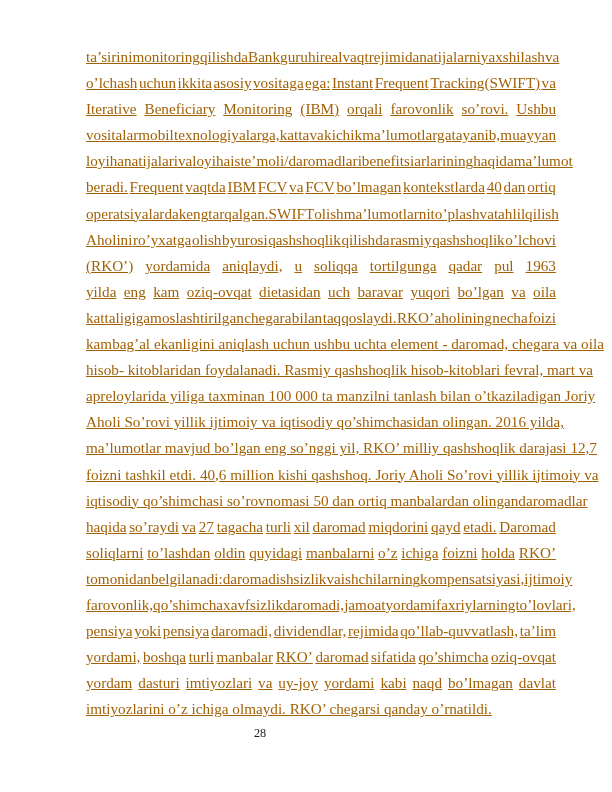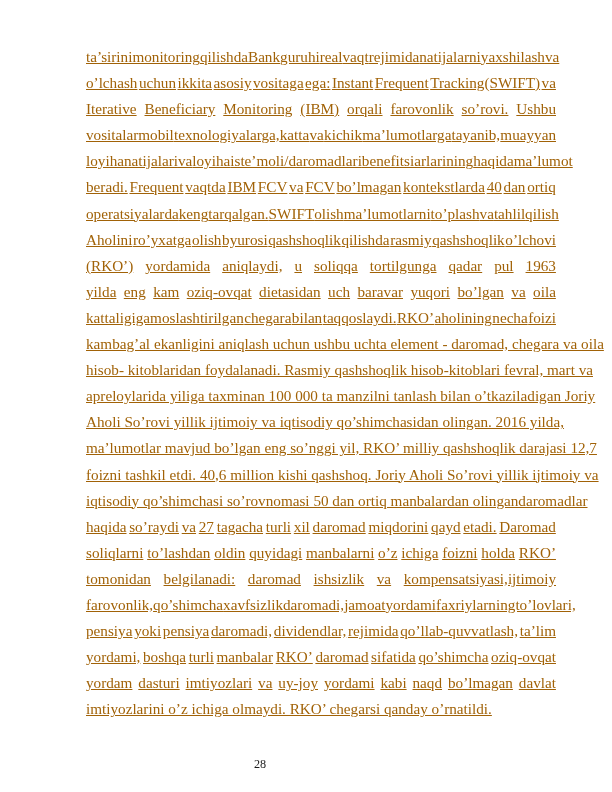--- a/index.html
+++ b/index.html
@@ -58,21 +58,20 @@
   .page-number {
     position: absolute;
     left: 0;
     top: 726px;
     width: 520px;
     text-align: center;
     font-size: 12.2px;
     line-height: 14px;
     color: #1a1a1a;
     font-family: "Liberation Serif", "DejaVu Serif", serif;
-    margin-top: 31px;
   }
 </style>
 </head>
 <body>
 
 <div class="page">
 
   <div class="content" id="body-text">
       <div class="para justified">
         <div class="line just">
@@ -234,20 +233,21 @@
           <span>foizni</span>
           <span>holda</span>
           <span>RKO’</span>
         </div>
         <div class="line just">
           <span>tomonidan</span>
           <span>belgilanadi:</span>
           <span>daromad</span>
           <span>ishsizlik</span>
           <span>va</span>
+          <span>ishchilarning</span>
           <span>kompensatsiyasi,ijtimoiy</span>
         </div>
         <div class="line just">
           <span>farovonlik,</span>
           <span>qo’shimcha</span>
           <span>xavfsizlik</span>
           <span>daromadi,</span>
           <span>jamoat</span>
           <span>yordami</span>
           <span>faxriylarningto’lovlari,</span>

